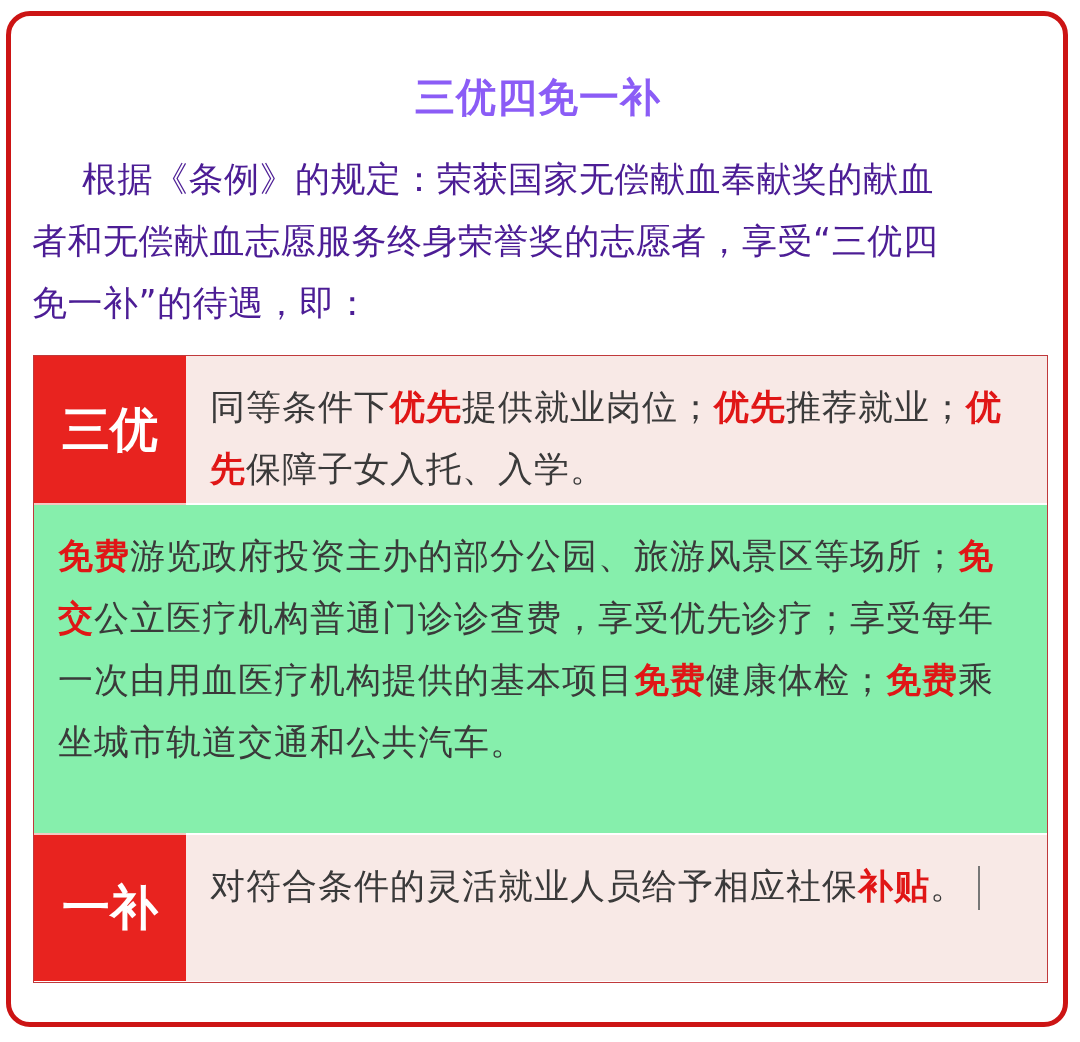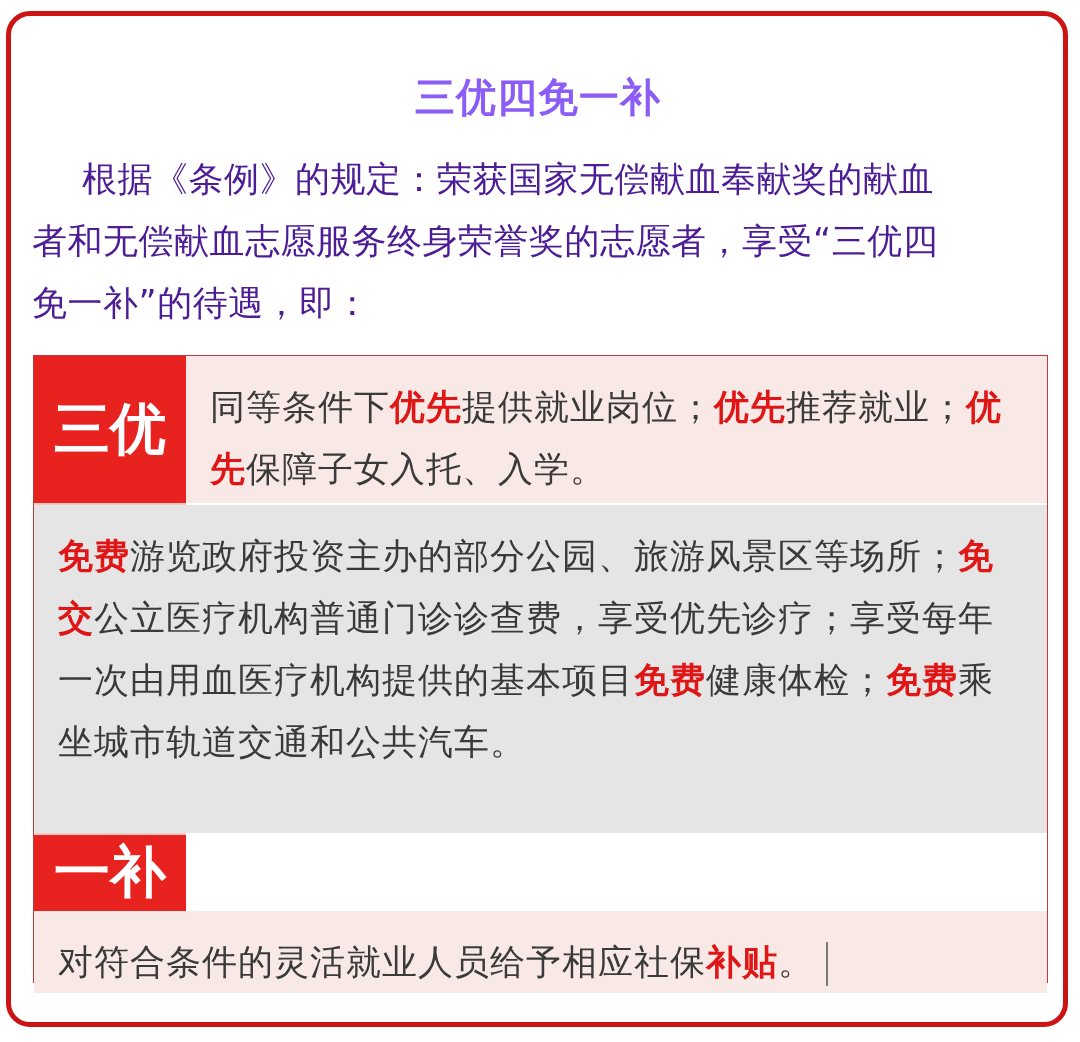--- a/index.html
+++ b/index.html
@@ -17,29 +17,29 @@
     position: absolute; left: 32px; top: 148px; width: 1020px;
     font-size: 35px; line-height: 62px; color: #4c1d95; letter-spacing: 0.5px;
   }
   .intro .indent { display: inline-block; width: 50px; }
   .table {
     position: absolute; left: 33px; top: 355px; width: 1015px; height: 628px;
     border: 1.5px solid #c0393b; box-sizing: border-box; background: #fff;
   }
   .row { position: absolute; left: 0; right: 0; display: flex; }
   .row .label {
-    width: 152px; background: #e8231f; color: #fff; font-weight: bold; font-size: 56px;
+    width: 152px; background: #e8231f; color: #fff; font-weight: bold; font-size: 48px;
     display: flex; align-items: center; justify-content: center; box-sizing: border-box;
   }
   .row .content {
     flex: 1; padding: 20px 20px 0 24px; font-size: 35px; line-height: 62px; color: #3a3a3a;
     letter-spacing: 1px; box-sizing: border-box;
   }
   .row.tinted .content { background: #f8e9e6; }
-  .row.plain .content { background: #e5e5e5; }
+  .row.plain .content { background: #86efac; }
   .hl { color: #e01616; font-weight: bold; }
   .sep { position: absolute; left: 0; width: 152px; height: 2px; background: #f3c9c3; }
   .cursor { display: inline-block; width: 1.5px; height: 44px; background: #777; vertical-align: middle; margin-left: 12px; }
 </style>
 </head>
 <body>
 
 <div class="frame"></div>
 
 <div class="title">三优四免一补</div>
@@ -53,17 +53,17 @@
 <div class="table">
   <div class="row tinted" style="top:0; height:147px;">
     <div class="label">三优</div>
     <div class="content"><span>同等条件下</span><span class="hl">优先</span><span>提供就业岗位；</span><span class="hl">优先</span><span>推荐就业；</span><span class="hl">优先</span><span>保障子女入托、入学。</span></div>
   </div>
   <div class="sep" style="top:147px;"></div>
   <div class="row plain" style="top:149px; height:328px;">
     <div class="content"><span class="hl">免费</span><span>游览政府投资主办的部分公园、旅游风景区等场所；</span><span class="hl">免交</span><span>公立医疗机构普通门诊诊查费，享受优先诊疗；享受每年一次由用血医疗机构提供的基本项目</span><span class="hl">免费</span><span>健康体检；</span><span class="hl">免费</span><span>乘坐城市轨道交通和公共汽车。</span></div>
   </div>
   <div class="sep" style="top:477px;"></div>
-  <div class="row tinted" style="top:479px; height:146px;flex-direction:column;">
+  <div class="row tinted" style="top:479px; height:146px;">
     <div class="label">一补</div>
     <div class="content"><span>对符合条件的灵活就业人员给予相应社保</span><span class="hl">补贴</span><span>。</span><span class="cursor"></span></div>
   </div>
 </div>
 
 </body></html>

